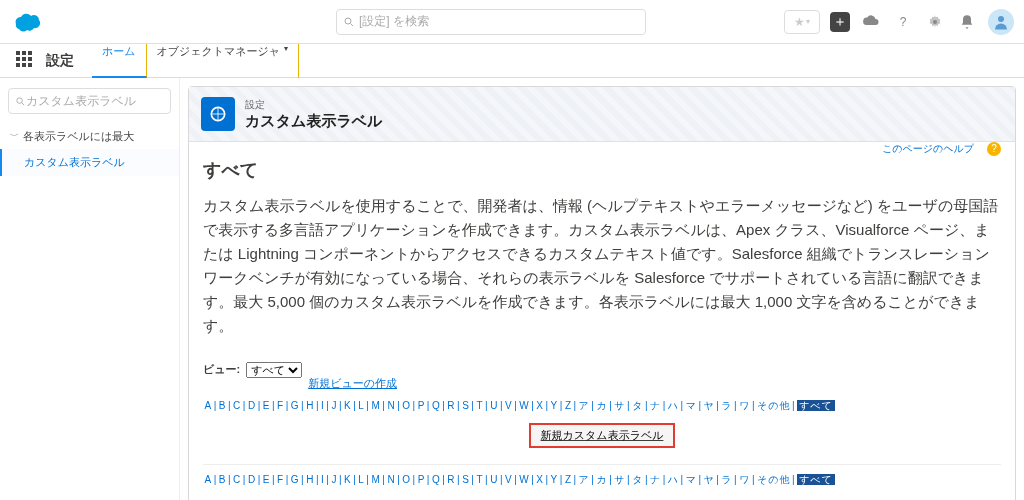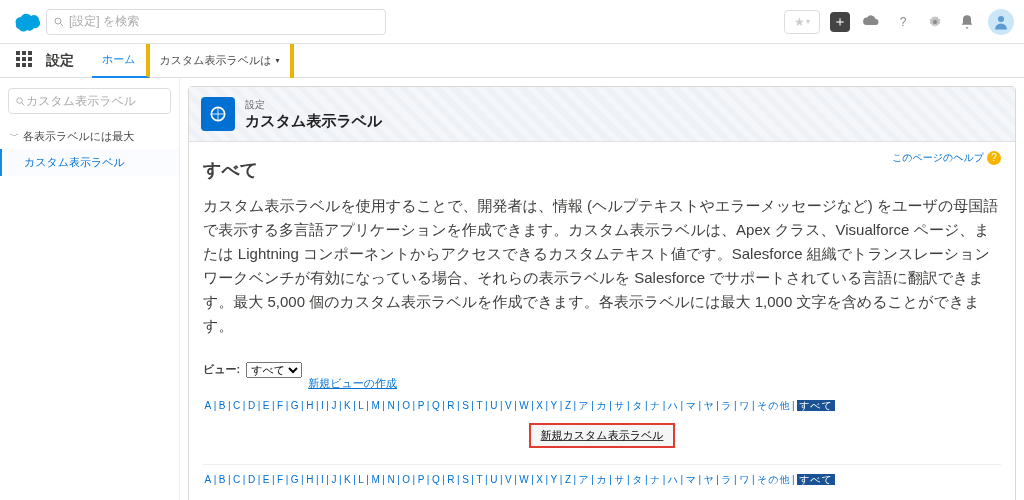--- a/index.html
+++ b/index.html
@@ -1,46 +1,46 @@
 <!DOCTYPE html>
 <html><head>
   <meta charset="utf-8">
   <style>
     * { box-sizing: border-box; margin: 0; padding: 0; font-family: "Hiragino Kaku Gothic ProN", "メイリオ", sans-serif; }
     body { background: #fff; font-size: 12px; color: #3e3e3c; width: 1024px; }
     .topbar { height: 44px; background: #fff; border-bottom: 1px solid #e0e0e0; display: flex; align-items: center; padding: 0 10px; }
     .logo { width: 36px; height: 24px; }
-    .searchbox { width: 340px; height: 26px; border: 1px solid #ddd; border-radius: 4px; display: flex; align-items: center; padding: 0 6px; color: #aaa; }
+    .searchbox { margin-left: 290px; width: 310px; height: 26px; border: 1px solid #ddd; border-radius: 4px; display: flex; align-items: center; padding: 0 6px; color: #aaa; }
     .searchbox svg { margin-right: 4px; }
     .topbar-right { margin-left: auto; display: flex; align-items: center; gap: 10px; }
     .topbar-right .iconbtn { width: 22px; height: 22px; display: flex; align-items: center; justify-content: center; color: #888; }
     .favbtn { border: 1px solid #ddd; border-radius: 4px; width: 36px; height: 24px; display:flex; align-items:center; justify-content:center; color:#ccc; gap:1px; }
     .avatar { width: 26px; height: 26px; border-radius: 50%; background: #cbe6f7; display:flex; align-items:center; justify-content:center; }
     .plusbtn { width: 20px; height: 20px; background: #444; border-radius: 4px; color:#fff; display:flex; align-items:center; justify-content:center; font-size:14px; }
     .navbar { height: 34px; background: #fff; border-bottom: 1px solid #ddd; display: flex; align-items: center; padding-left: 6px; }
     .apps { width: 20px; height: 20px; display: grid; grid-template-columns: repeat(3,4px); grid-auto-rows: 4px; gap: 2px; margin: 0 10px; }
     .apps span { background: #444; }
     .nav-title { font-size: 14px; font-weight: 600; margin-right: 18px; }
-    .nav-tab { height: 34px; display:flex; align-items:center; padding: 0 10px; font-size: 11px; color:#444; border-right:4px solid #eab308; }
+    .nav-tab { height: 34px; display:flex; padding: 0 10px; font-size: 11px; color:#444; border-right:1px solid #eab308; }
     .nav-tab.active { border-bottom: 2px solid #1589ee; color:#1589ee; }
     .main { display: flex; }
     .sidebar { width: 180px; border-right: 1px solid #eee; padding: 6px 0; }
     .sidebar-search { margin: 4px 8px 10px; border:1px solid #ddd; border-radius:4px; height:26px; display:flex; align-items:center; padding:0 6px; color:#aaa; }
     .tree-item { padding: 5px 10px; font-size: 11px; color:#444; display:flex; align-items:center; gap:4px; }
     .tree-sub { padding: 6px 10px 6px 22px; font-size: 11px; color:#0070d2; background:#fafcff; border-left:2px solid #1589ee; }
     .sidebar-hint { font-size:10px; color:#444; padding: 18px 10px; line-height:1.5; }
     .content { flex:1; padding: 8px 8px 8px 8px; }
     .card { border:1px solid #d8d8d8; border-radius:4px; background:#fff; }
     .card-header { display:flex; align-items:center; padding: 10px 12px; background: repeating-linear-gradient(45deg,#f4f6f9,#f4f6f9 6px,#eef1f6 6px,#eef1f6 12px); border-bottom:1px solid #e0e0e0; }
     .header-icon { width:34px; height:34px; background:#0070d2; border-radius:4px; display:flex; align-items:center; justify-content:center; margin-right:10px; }
     .header-icon svg { fill:#fff; }
     .breadcrumb { font-size:10px; color:#666; }
     .page-title { font-size:15px; font-weight:700; color:#222; }
     .card-body { padding: 10px 14px; position: relative; }
-    .helplink { position:absolute; right:14px; top:9px; font-size:10px; color:#0070d2; display:flex; align-items:center; gap:3px; }
+    .helplink { position:absolute; right:14px; top:0; font-size:10px; color:#0070d2; display:flex; align-items:center; gap:13px; }
     .helplink .qmark { width:14px; height:14px; background:#f7b500; border-radius:50%; color:#fff; text-align:center; line-height:14px; font-size:10px; }
     .section-title { font-size:18px; font-weight:700; margin: 6px 0 12px; }
     .desc { font-size:15px; line-height:1.6; margin-bottom:10px; }
     .viewrow { font-size:11px; display:flex; align-items:center; gap:6px; margin-bottom:4px; }
     .viewrow select { font-size:11px; }
     .viewrow a { color:#0070d2; text-decoration:underline;margin-top:28px; }
     .alpharow { text-align:left; font-size:10px; color:#0070d2; padding: 4px 0 4px; letter-spacing:1px; }
     .alpharow span { margin: 0 1.5px; cursor:pointer; }
     .alpharow .sel { background:#1a5296; color:#fff; padding:0 2px; }
     .newbtn-wrap { display:flex; justify-content:center; padding:6px 0 4px;text-decoration:underline; }
@@ -105,21 +105,21 @@
       <span></span>
       <span></span>
       <span></span>
       <span></span>
     </div>
   <div class="nav-title">設定</div>
   <div class="nav-tab active">
       <span>ホーム</span>
     </div>
   <div class="nav-tab">
-      <span>カスタム表示ラベルは</span> 
+      <span>オブジェクトマネージャ</span> 
       <span style="font-size:8px;margin-left:4px;">▾</span>
     </div>
 </div>
 
 <div class="main">
   <div class="sidebar">
     <div class="sidebar-search">
       <svg width="11" height="11" viewBox="0 0 24 24">
           <circle cx="10" cy="10" r="6" stroke="#aaa" stroke-width="2" fill="none"></circle>
           <line x1="15" y1="15" x2="20" y2="20" stroke="#aaa" stroke-width="2"></line>

